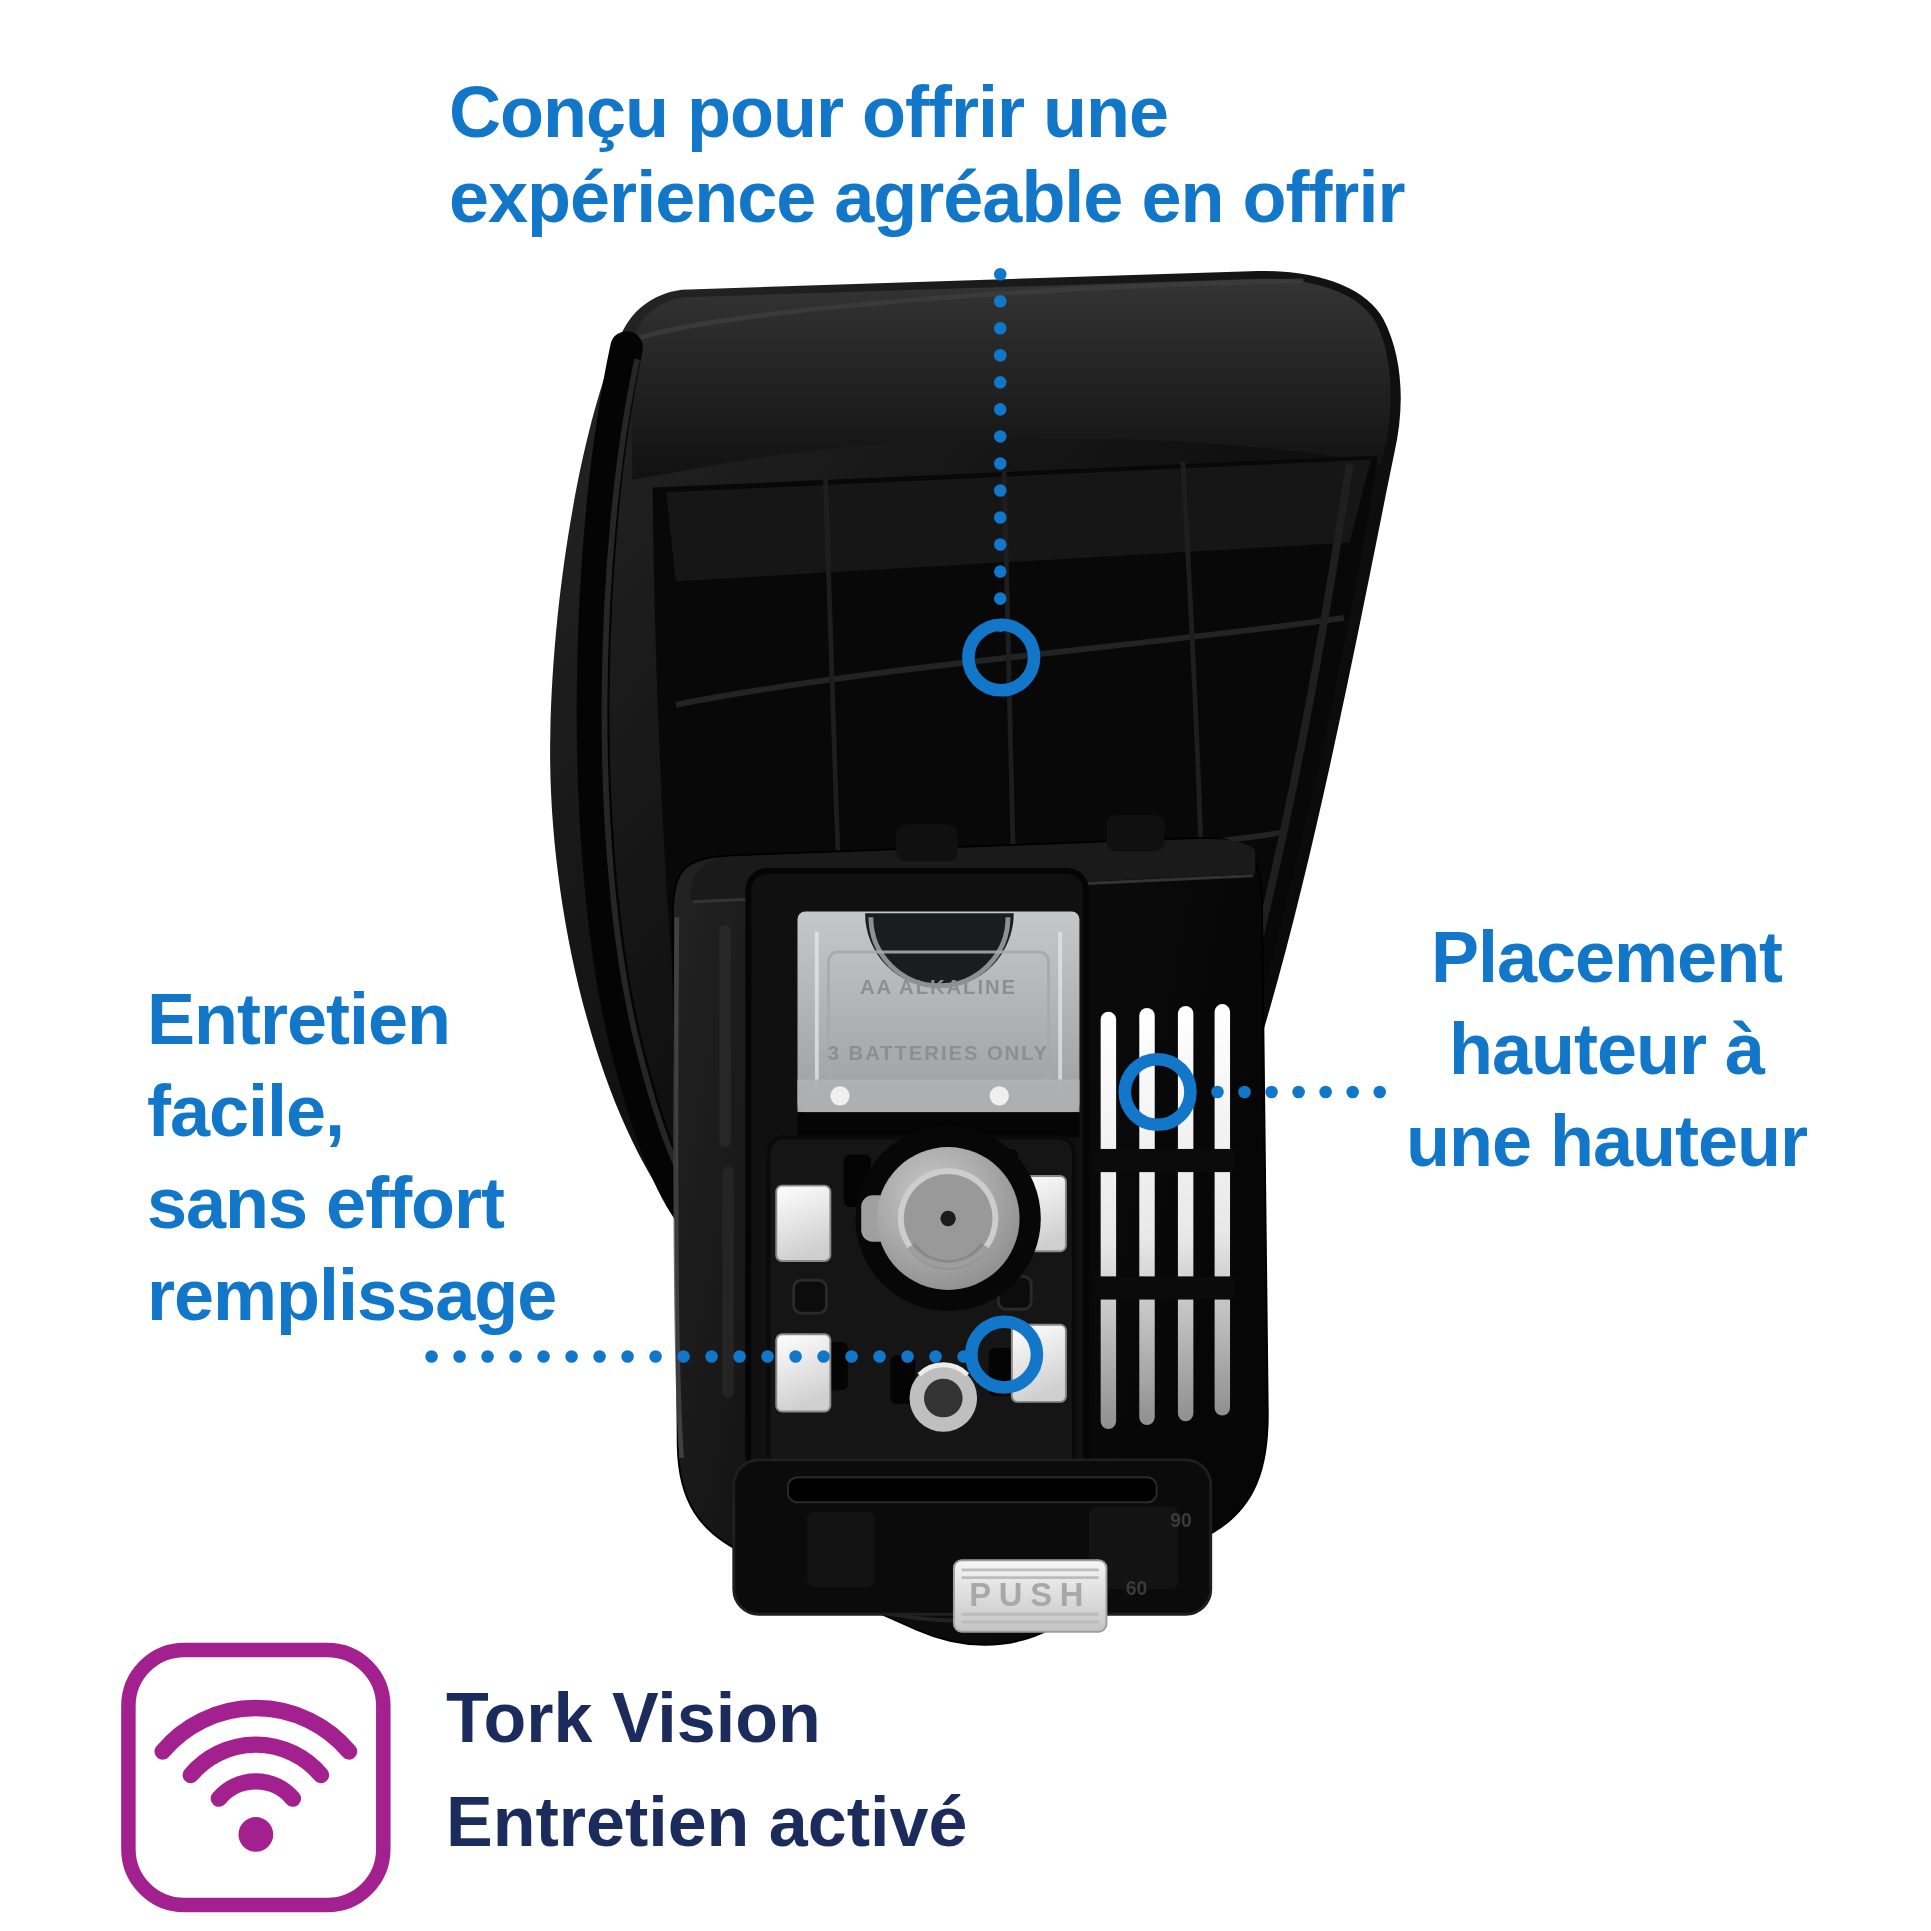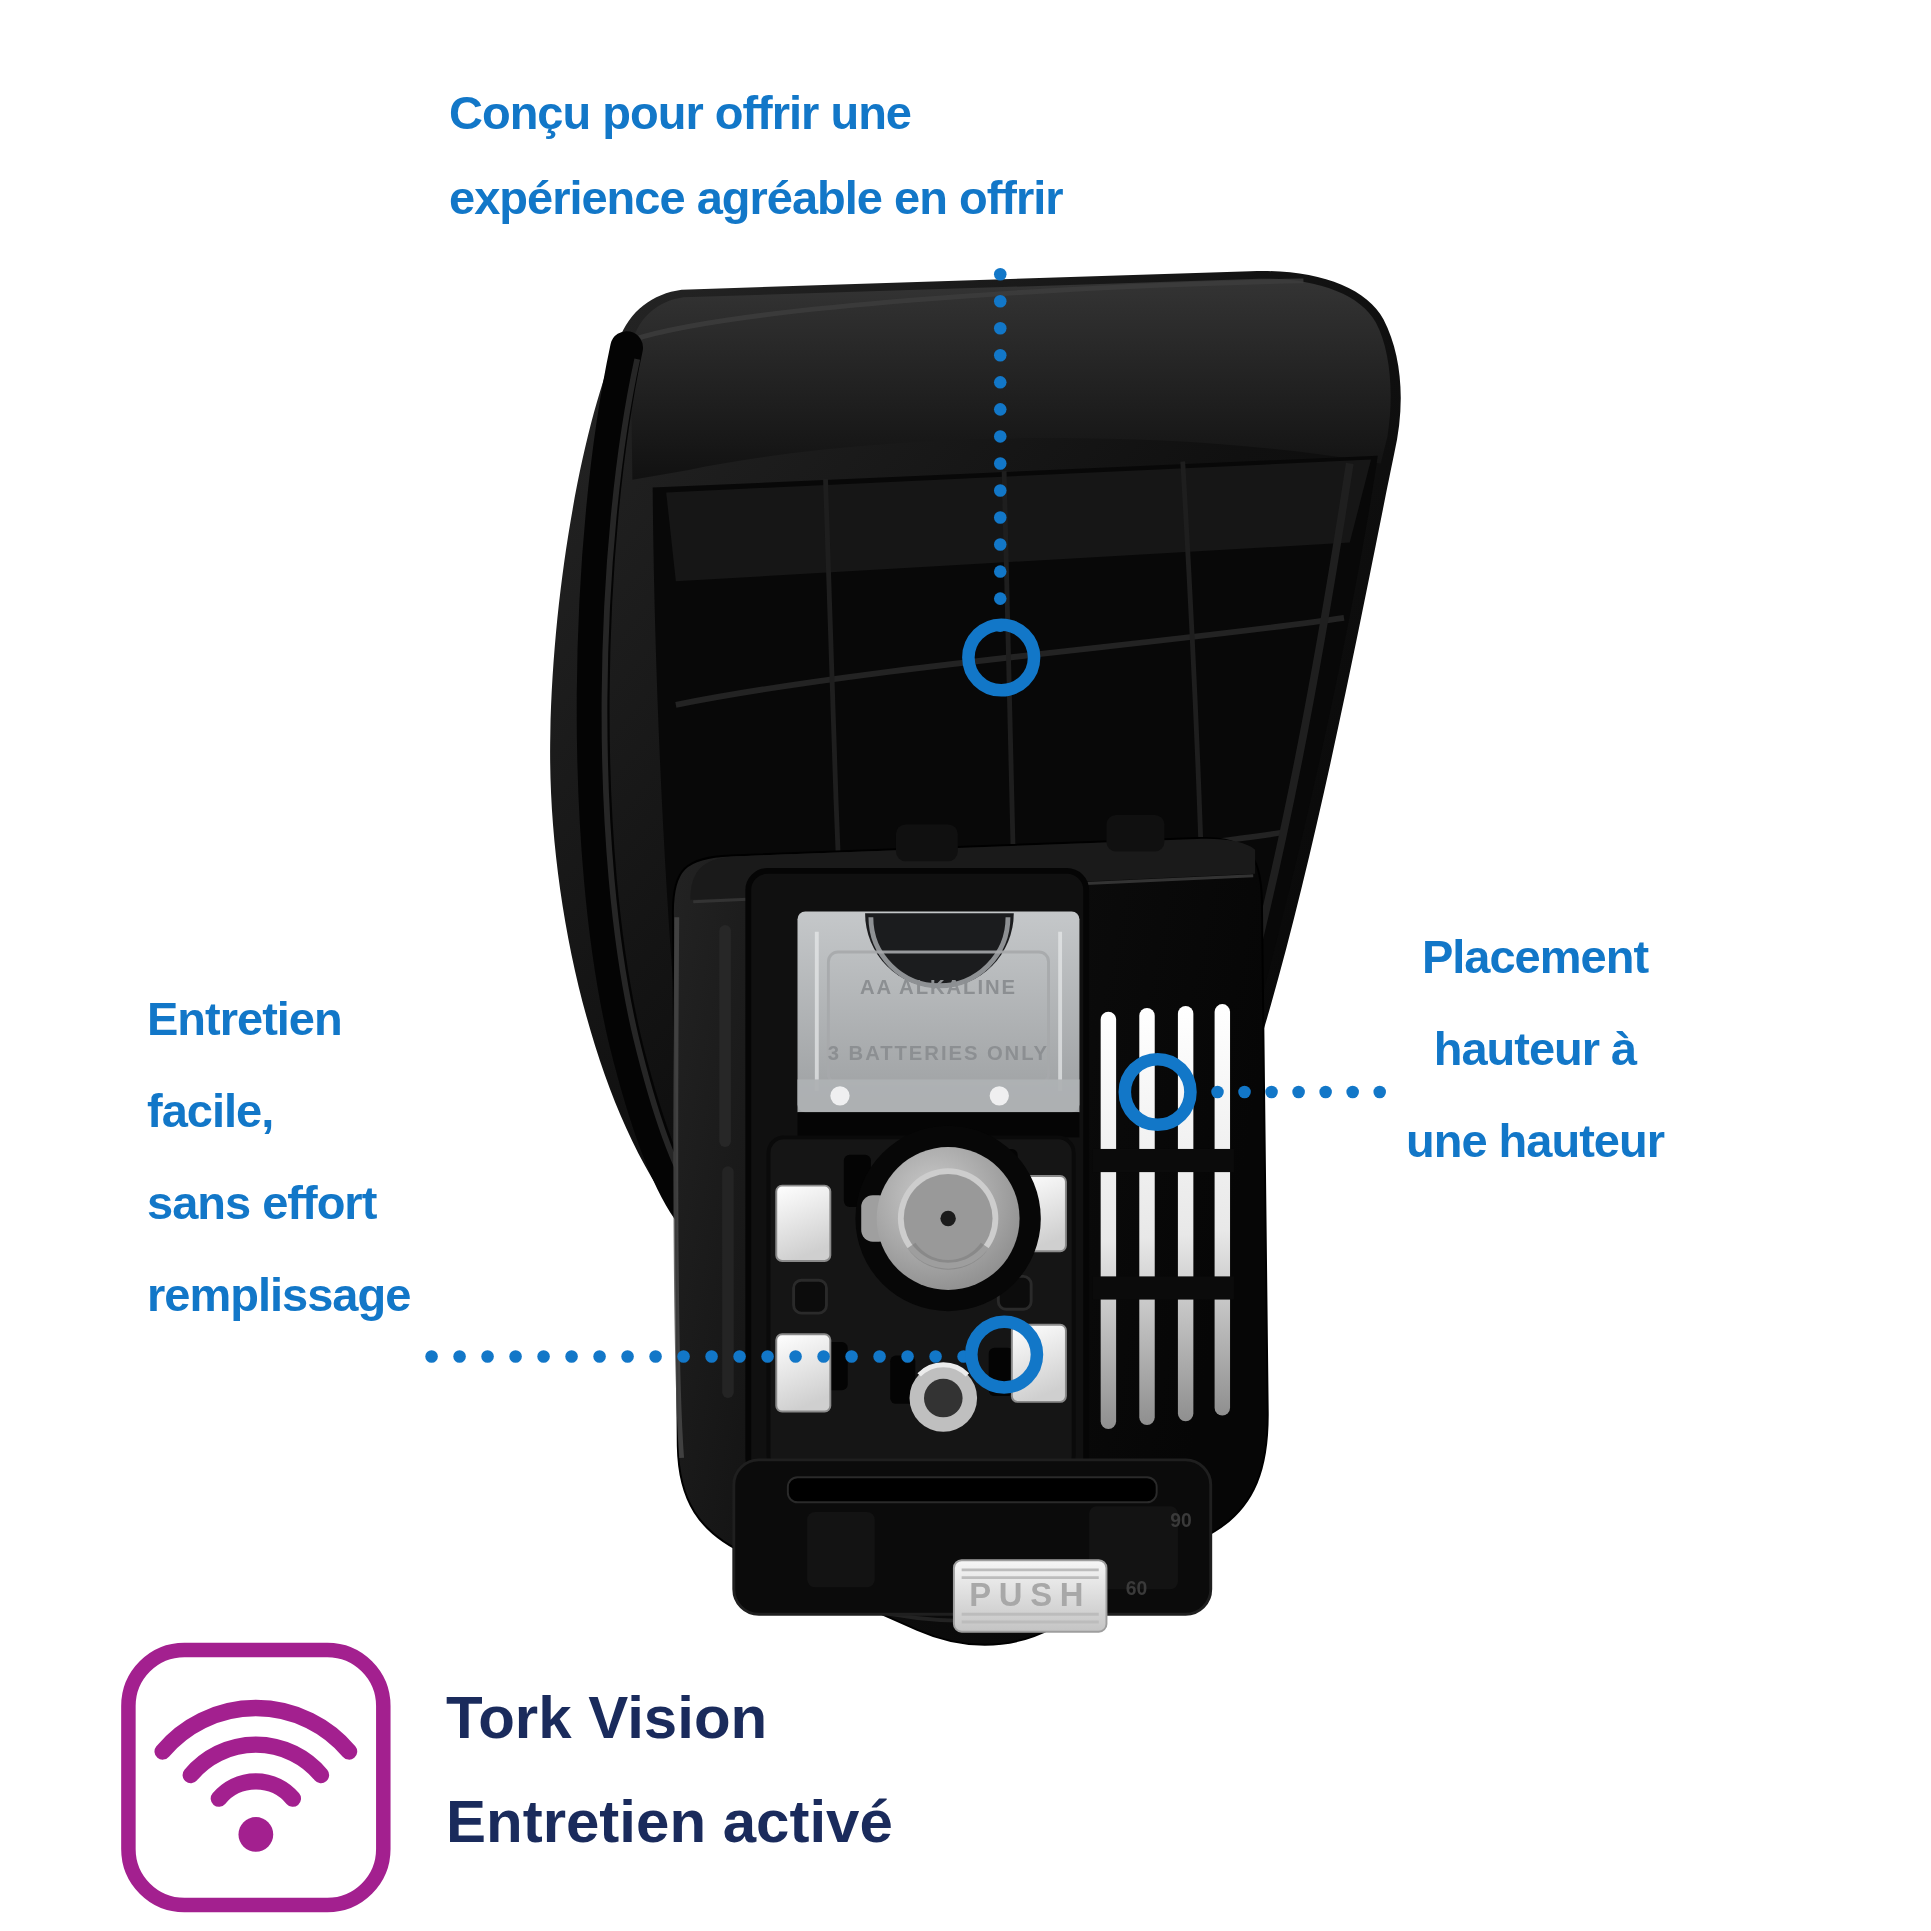--- a/index.html
+++ b/index.html
@@ -1,26 +1,26 @@
 <!DOCTYPE html>
 <html style="--blue: #1277c8; --navy: #1a2b5c; --purple: #a3208f;"><head>
 <meta charset="utf-8">
 <style>
   html,body{margin:0;padding:0;background:#fff;}
   #stage{position:relative;width:1931px;height:1931px;background:#fff;overflow:hidden;
          font-family:"Liberation Sans",sans-serif;}
   #artwork{position:absolute;left:0;top:0;width:1931px;height:1931px;}
-  .callout{position:absolute;color:var(--blue,#1277c8);font-weight:700;font-size:47px;
+  .callout{position:absolute;color:var(--blue,#1277c8);font-weight:700;font-size:72px;
            line-height:92px;letter-spacing:-1px;white-space:nowrap;}
   .callout span{display:block;}
   #callout-top{left:449px;top:70px;line-height:85px;}
   #callout-left{left:147px;top:973px;}
   #callout-right{left:1406px;top:911px;text-align:center;}
   #footer-text{position:absolute;left:446px;top:1666px;color:var(--navy,#1a2b5c);
-               font-weight:700;font-size:60px;line-height:104px;white-space:nowrap;}
+               font-weight:700;font-size:70px;line-height:104px;white-space:nowrap;}
   #footer-text span{display:block;}
 </style>
 </head>
 <body>
 
 <div id="stage">
 
   <svg id="artwork" viewBox="0 0 2000 2000">
     <defs>
       <linearGradient id="lidGrad" x1="0" y1="0" x2="1" y2="1">

